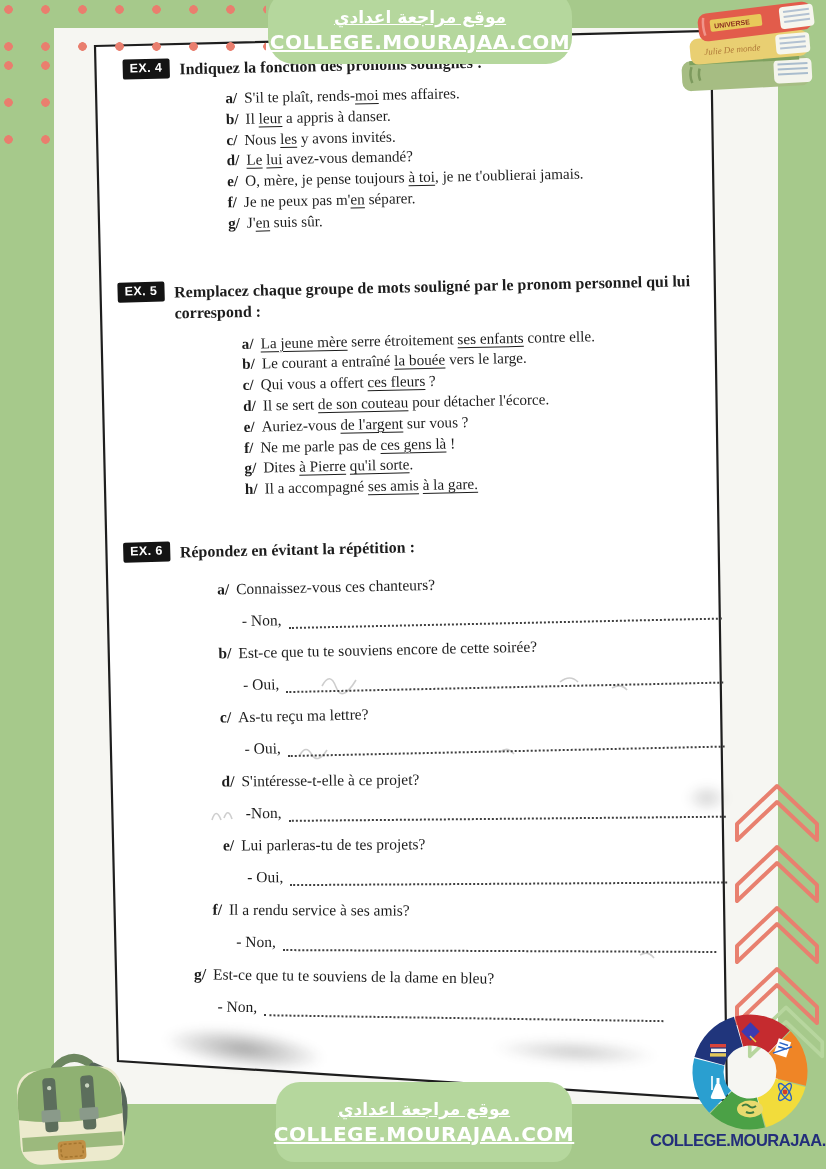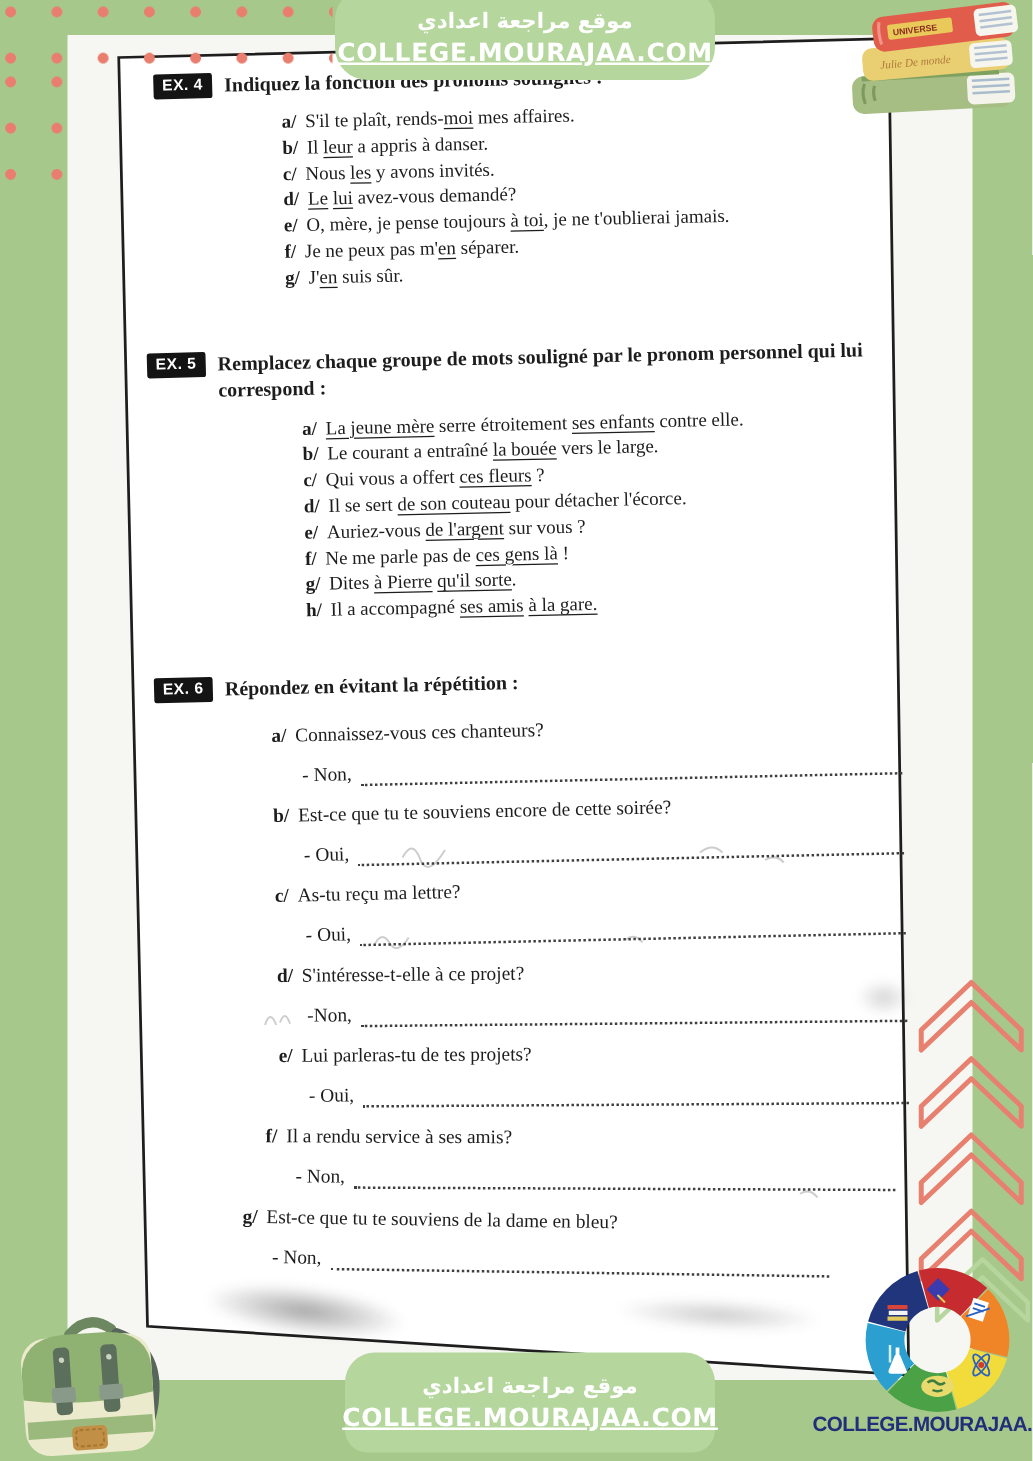--- a/index.html
+++ b/index.html
@@ -36,21 +36,21 @@
   .qa .ans{display:flex;align-items:flex-end;width:480px;margin:13px 0 0 24px;font-size:15.5px;}
   .qa .dots-line{flex:1;border-bottom:2px dotted #3f3f3f;height:13px;margin-left:7px;}
   .ex6 .qa:nth-child(4){transform:rotate(.7deg);}
   .ex6 .qa:nth-child(5){transform:rotate(.9deg);}
   .ex6 .qa:nth-child(6){transform:rotate(1.5deg);margin-left:-12px;}
   .ex6 .qa:nth-child(7){transform:rotate(2.1deg);margin-left:-32px;}
   .ex6 .qa:nth-child(7) .ans{width:446px;}
 
   
   .banner{position:absolute;background:#b5d79d;display:flex;flex-direction:column;align-items:center;justify-content:center;z-index:8;text-align:center;color:#fff;}
-  .banner .ar{font:bold 17px/24px "DejaVu Sans","Liberation Sans",sans-serif;}
+  .banner .ar{font:bold 17px/24px "DejaVu Sans","Liberation Sans",sans-serif;text-decoration:underline;}
   .banner .dom{font:bold 20px/26px "DejaVu Sans","Liberation Sans",sans-serif;letter-spacing:.5px;text-decoration:underline;}
   #header-banner{left:268px;top:-10px;width:304px;height:68px;border-radius:26px;padding-top:6px;}
   #footer-banner{left:276px;top:1082px;width:296px;height:80px;border-radius:24px 24px 18px 18px;}
 
   
   .smudge{position:absolute;pointer-events:none;z-index:5;}
   #smudge1{left:150px;top:1016px;width:210px;height:62px;background:radial-gradient(ellipse 55% 45% at 45% 55%,rgba(25,25,25,.38),rgba(25,25,25,0) 70%);filter:blur(4px);transform:rotate(7deg);}
   #smudge2{left:676px;top:772px;width:62px;height:52px;background:radial-gradient(ellipse 50% 40% at 50% 50%,rgba(25,25,25,.18),rgba(25,25,25,0) 70%);filter:blur(4px);}
   #smudge3{left:470px;top:1030px;width:210px;height:44px;background:radial-gradient(ellipse 55% 40% at 50% 50%,rgba(25,25,25,.22),rgba(25,25,25,0) 72%);filter:blur(4px);transform:rotate(3deg);}
 

